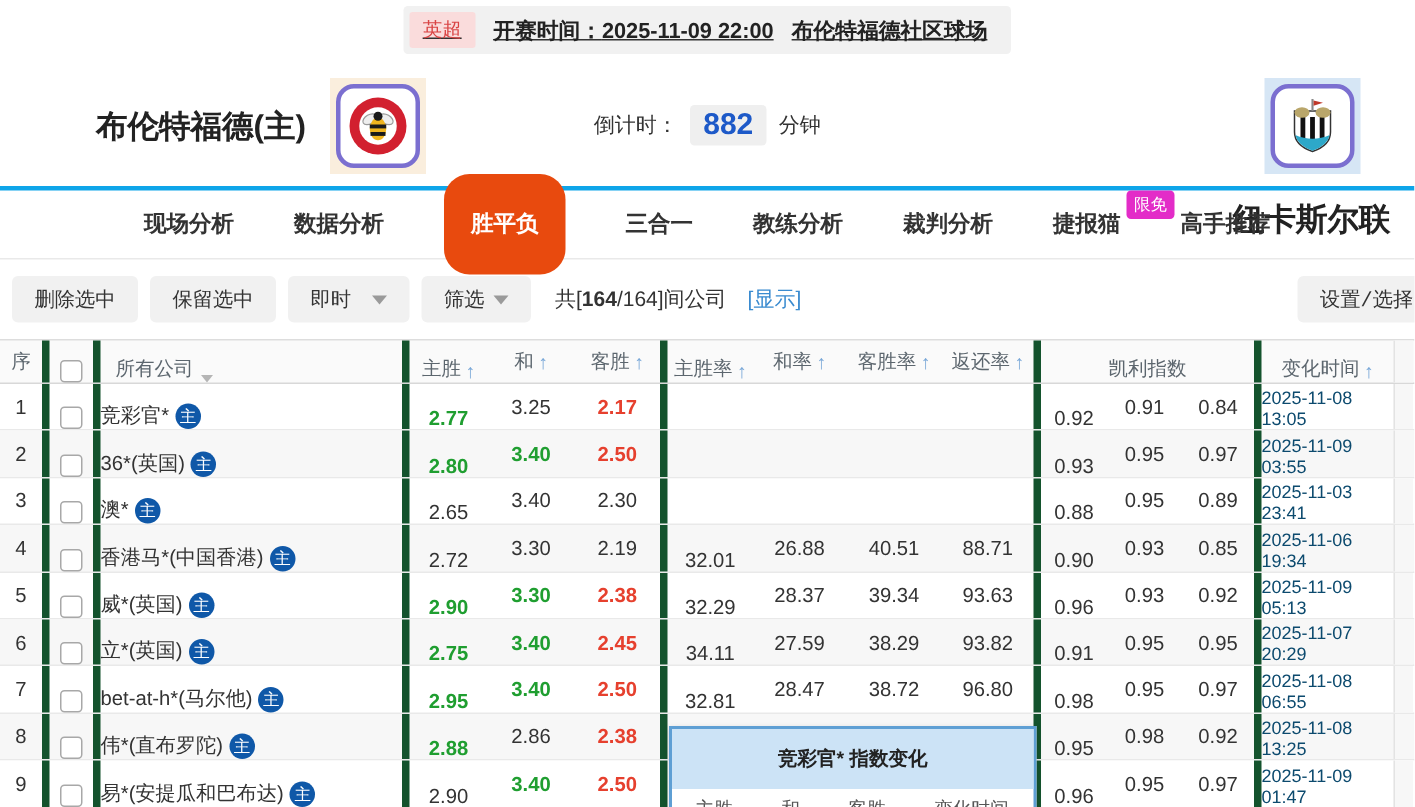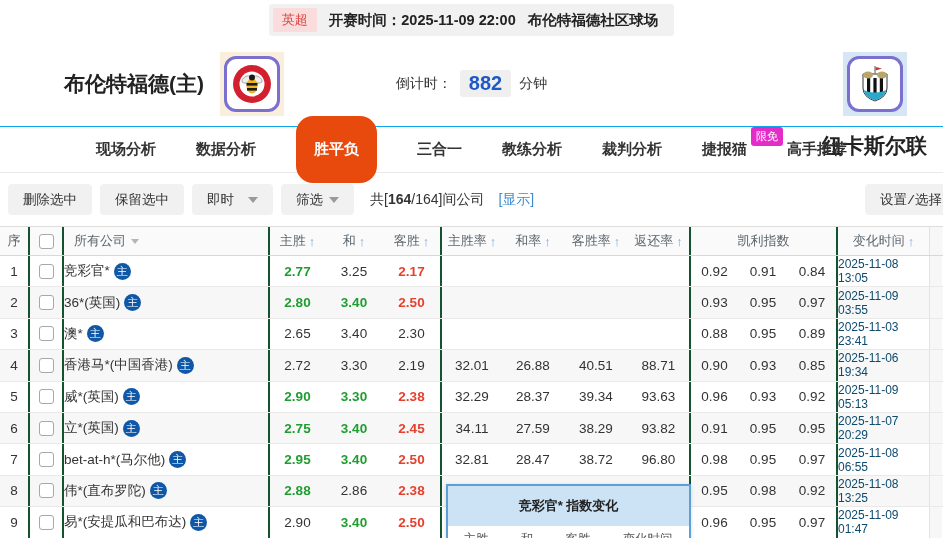--- a/index.html
+++ b/index.html
@@ -1,25 +1,25 @@
 <!DOCTYPE html>
 <html><head>
 <meta charset="utf-8">
 <style>
   * { margin:0; padding:0; box-sizing:border-box; }
   html,body { width:943px; height:538px; overflow:hidden; background:#fff;
     font-family:"Liberation Sans","DejaVu Sans",sans-serif; color:#333; }
   
-  .topbar { height:40px; display:flex; align-items:center; justify-content:center; }
+  .topbar { height:40px; display:flex; align-items:center; justify-content:center;text-decoration:underline; }
   .topbar-inner { background:#f1f1f1; border-radius:3px; display:flex; align-items:center;
     padding:4px 16px 4px 4px; gap:12px; }
   .league-badge { background:#fadcdc; color:#d94444; font-size:13px; padding:3px 9px; border-radius:2px; }
   .topbar-text { font-weight:bold; font-size:14.5px; color:#222; }
   
-  .match-header { height:87px; position:relative; border-bottom:1px solid #0ea5e9;padding-left:44px; }
+  .match-header { height:87px; position:relative; border-bottom:3px solid #0ea5e9;padding-left:44px; }
   .team { position:absolute; top:12px; display:flex; align-items:center; gap:16px; }
   .team.home { left:64px; } .team.away { right:16px;flex-direction:column; }
   .team-name { font-size:21px; font-weight:bold; color:#222; }
   .logo-box { width:64px; height:64px; display:flex; align-items:center; justify-content:center; }
   .logo-box.home-bg { background:#faeedd; } .logo-box.away-bg { background:#d6e6f5; }
   .logo-inner { width:56px; height:56px; background:#fff; border:3px solid #7b6fd0; border-radius:12px;
     display:flex; align-items:center; justify-content:center; }
   .countdown { position:absolute; left:0; right:0; top:30px; display:flex; align-items:center;
     justify-content:center; gap:8px; font-size:14px; }
   .countdown-value { background:#efefef; border-radius:3px; padding:2px 9px; color:#1d59c8;
@@ -48,21 +48,21 @@
   .th { display:flex; align-items:center; justify-content:center; font-size:13px; color:#5c666e; gap:3px; }
   .th.left { justify-content:flex-start; padding-left:10px; }
   .sort-arrow { color:#7aa8d8; font-weight:bold; font-size:13px; }
   .small-caret { width:0; height:0; border-left:4px solid transparent; border-right:4px solid transparent;
     border-top:5px solid #b5b5b5; display:inline-block; margin-left:2px; }
   .row { height:31.4px; border-bottom:1px solid #e9e9e9; }
   .row.odd { background:#fff; } .row.even { background:#f7f7f7; }
   .td { display:flex; align-items:center; justify-content:center; font-size:13.5px; color:#333; }
   .td.company { justify-content:flex-start; padding-left:0; gap:4px; }
   .td.time { font-size:12px; color:#0c4a6e; }
-  .bL { border-left:2px solid #14532d; }
+  .bL { border-left:5px solid #14532d;align-items:flex-end; }
   .c-g { color:#1f9e30; font-weight:bold; }
   .c-r { color:#e6402e; font-weight:bold; }
   .checkbox { width:15px; height:15px; border:1px solid #a8a8a8; border-radius:3px; background:#fff; cursor:pointer; }
   .host-icon { width:17px; height:17px; border-radius:50%; background:#0f58a8; color:#fff; font-size:11px;
     display:inline-flex; align-items:center; justify-content:center; flex:none; }
   .scroll-track { background:#f7f7f7; border-left:1px solid #e3e3e3; }
   
   .popup { position:absolute; left:446px; top:258px; width:245px; background:#fff;
     border:2px solid #5e9fd4; z-index:20; box-shadow:0 1px 4px rgba(0,0,0,.15); }
   .popup-title { background:#cce3f6; height:40px; display:flex; align-items:center; justify-content:center;

